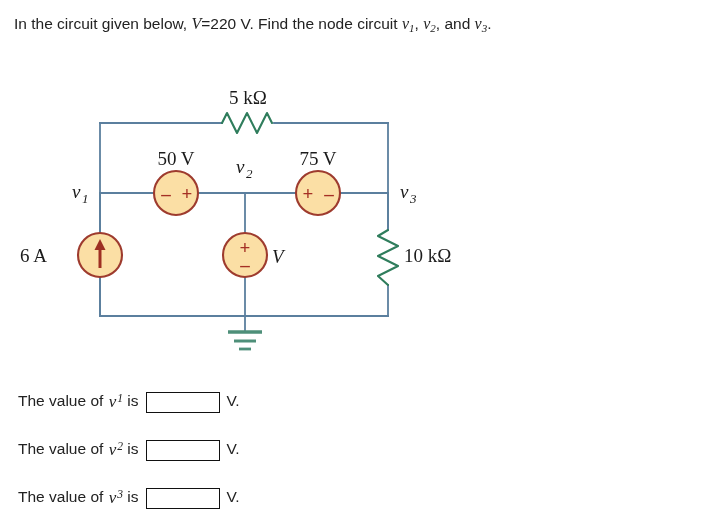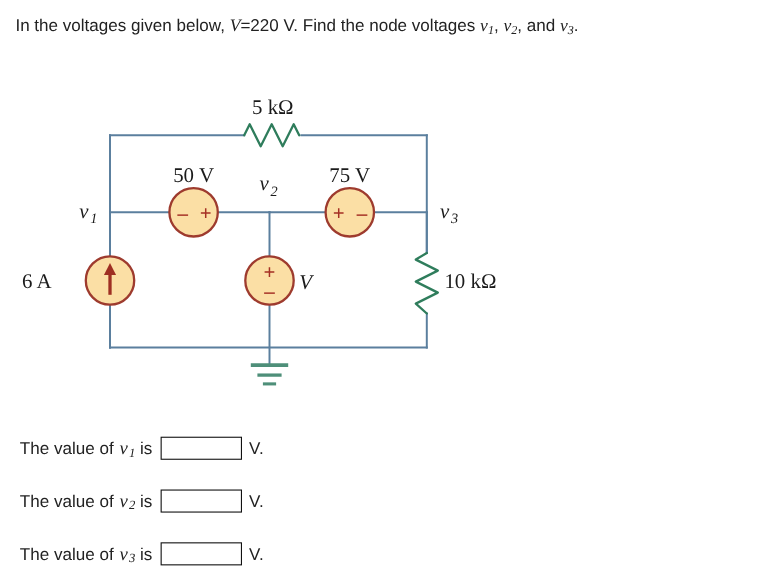--- a/index.html
+++ b/index.html
@@ -76,21 +76,21 @@
   }
 
   
   .answer-row {
     position: absolute;
     left: 18px;
     height: 26px;
     font-size: 15.5px;
     white-space: nowrap;
     display: flex;
-    align-items: flex-end;
+    align-items: flex-start;
     color: #222222;
   }
   #answer-row-1 { top: 392px; }
   #answer-row-2 { top: 440px; }
   #answer-row-3 { top: 488px; }
 
   .answer-row .lead { }
   .answer-row .var {
     font-family: "Liberation Serif", serif;
     font-style: italic;
@@ -114,23 +114,23 @@
     font-family: "Liberation Sans", sans-serif;
     box-sizing: border-box;
     outline: none;
   }
   .unit { font-size: 15.5px; }
 </style>
 </head>
 <body>
 
 <div id="prompt">
-  <span>In the voltages given below,</span>
+  <span>In the circuit given below,</span>
   <span class="var">V</span><span>=</span><span>220 V.</span>
-  <span>Find the node voltages</span>
+  <span>Find the node circuit</span>
   <span class="var">v</span><span class="sub">1</span><span>,</span>
   <span class="var">v</span><span class="sub">2</span><span>, and</span>
   <span class="var">v</span><span class="sub">3</span><span>.</span>
 </div>
 
 <div id="circuit">
 <svg width="707" height="310" viewBox="0 0 707 310" xmlns="http://www.w3.org/2000/svg">
 
   <g stroke="#5b7f9e" stroke-width="1.8" fill="none" stroke-linecap="square">
 

